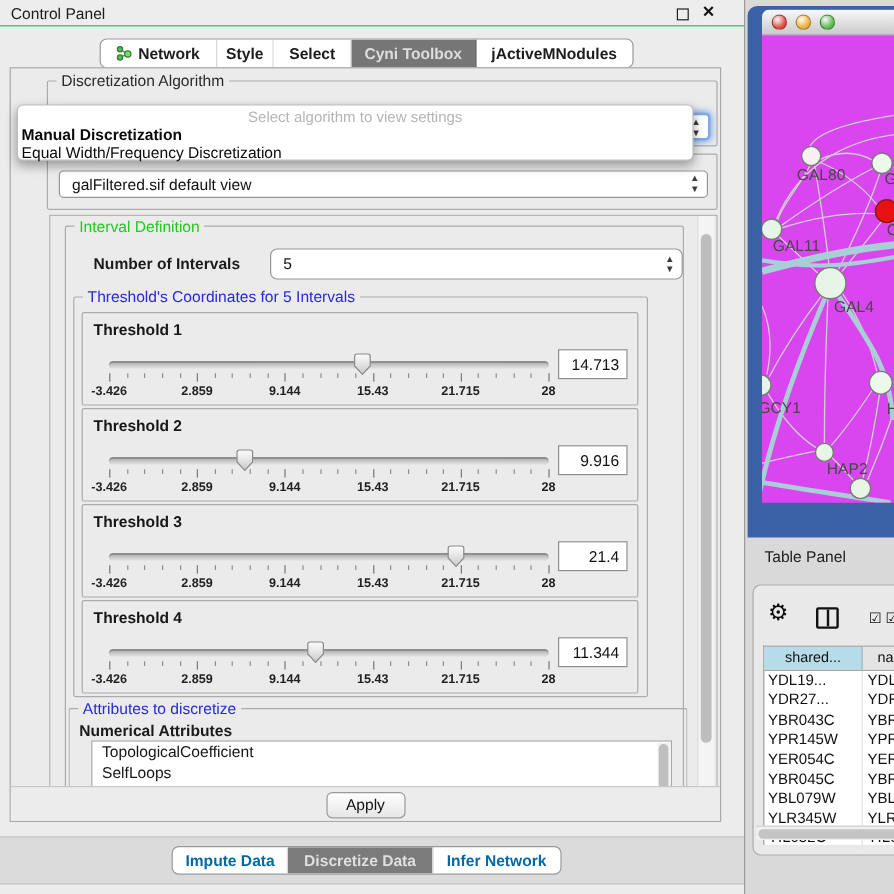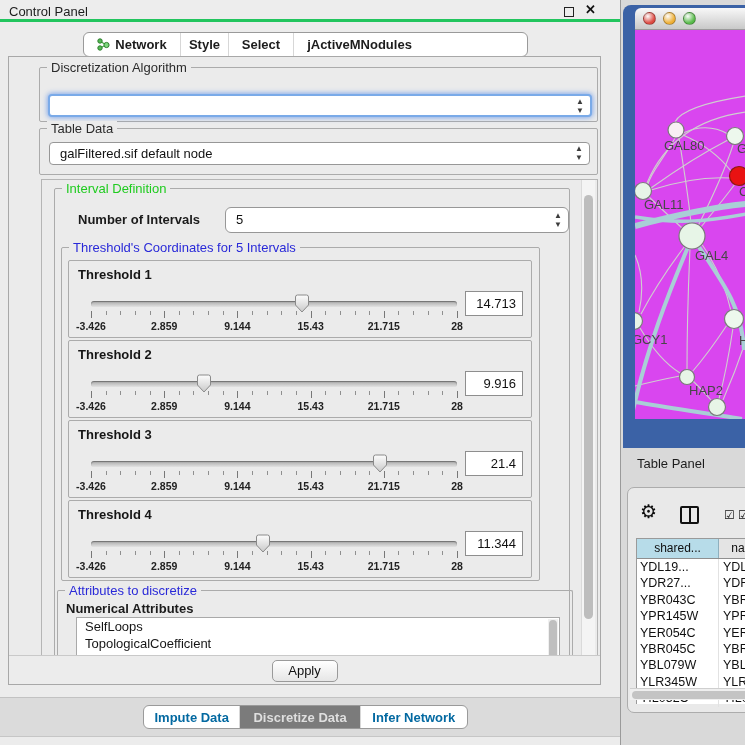--- a/index.html
+++ b/index.html
@@ -1,21 +1,21 @@
 <!DOCTYPE html>
 <html><head>
 <meta charset="utf-8">
 <style>
   * { box-sizing: border-box; margin: 0; padding: 0; }
   html,body { width:745px; height:745px; overflow:hidden; }
   body { font-family:"Liberation Sans",sans-serif; background:#DCDCDC; }
   .screen { position:relative; width:745px; height:745px; background:#ECECEC; overflow:hidden; }
 
   
-  .titlebar { position:absolute; left:0; top:0; width:620px; height:22px; background:#EDEDED; border-bottom:3px solid #22c55e; }
+  .titlebar { position:absolute; left:0; top:0; width:620px; height:22px; background:#EDEDED; border-bottom:1px solid #22c55e; }
   .titlebar .wtitle { position:absolute; left:9px; top:4px; font-size:13px; color:#1d1d1d; }
   .float-btn { position:absolute; left:564px; top:7px; width:10px; height:10px; border:1.5px solid #222; background:transparent; }
   .close-btn { position:absolute; left:585px; top:2px; font-size:13px; font-weight:bold; color:#111; }
 
   .tabbar { position:absolute; left:83px; top:32px; width:445px; height:25px; background:#FFF; border:1px solid #9a9a9a; border-radius:6px; display:flex; overflow:hidden; }
   .tab { display:flex; align-items:center; justify-content:center; gap:5px; font-size:13px; font-weight:600; color:#1c1c1c; border-right:1px solid #d7d7d7; padding:0 2px; }
   .tab:last-child { border-right:none; }
   .tab.selected { background:#767676; color:#DDDDDD; border-right:1px solid #6a6a6a; }
   .t-network{width:97px;} .t-style{width:48px;} .t-select{width:65px;} .t-cyni{width:104px;} .t-jactive{width:131px;}
 
@@ -127,38 +127,41 @@
         <circle cx="9.5" cy="7" r="2.6" fill="#7DD87D" stroke="#2E7D2E"></circle>
       </svg>
       <span>Network</span>
     </div>
     <div class="tab t-style">
         <span>Style</span>
       </div>
     <div class="tab t-select">
         <span>Select</span>
       </div>
+    <div class="tab t-cyni selected">
+        <span>Cyni Toolbox</span>
+      </div>
     <div class="tab t-jactive">
         <span>jActiveMNodules</span>
       </div>
   </div>
 
   <div class="main-panel">
 
     <div class="group" style="left:30px; top:10px; width:559px; height:55px;">
       <span class="group-title">Discretization Algorithm</span>
       <div class="combo focused" style="left:8px; top:26px; width:544px; height:23px;">
         <span class="arrows">▲<br>▼</span>
       </div>
     </div>
 
     <div class="group" style="left:30px; top:71px; width:559px; height:47px;">
       <span class="group-title">Table Data</span>
       <div class="combo" style="left:9px; top:13px; width:541px; height:23px;">
-        <span>galFiltered.sif default node</span>
+        <span>galFiltered.sif default view</span>
         <span class="arrows">▲<br>▼</span>
       </div>
     </div>
 
     <div class="scrollpane">
 
       <div class="group" style="left:12px; top:8px; width:516px; height:478px;">
         <span class="group-title green">Interval Definition</span>
 
         <div class="spin-label" style="left:23px; top:23px;">Number of Intervals</div>
@@ -359,22 +362,22 @@
           </div>
         </div>
 
         <div class="group" style="left:2px; top:401px; width:516px; height:92px; border-bottom:none;">
           <span class="group-title blue">Attributes to discretize</span>
           <div class="spin-label" style="left:8px; top:10px;">Numerical Attributes</div>
           <div class="attr-list">
             <div class="lscroll">
                 <div class="thumb"></div>
               </div>
-          <div class="list-item">SelfLoops</div>
-              <div class="list-item">TopologicalCoefficient</div>
+          <div class="list-item">TopologicalCoefficient</div>
+              <div class="list-item">SelfLoops</div>
               <div class="list-item">BetweennessCentrality</div>
             </div>
         </div>
       </div>
 
       <div class="vscroll">
         <div class="thumb" style="top:15px; height:424px;"></div>
       </div>
     </div>
 
@@ -390,20 +393,25 @@
         </div>
       <div class="btab bt-discretize selected">
           <span>Discretize Data</span>
         </div>
       <div class="btab bt-infer">
           <span>Infer Network</span>
         </div>
     </div>
   </div>
 
+  <div class="popup">
+    <div class="hint">Select algorithm to view settings</div>
+    <div class="opt1">Manual Discretization</div>
+    <div class="opt2">Equal Width/Frequency Discretization</div>
+  </div>
 
   <div class="right-col">
 
     <div class="net-window">
       <div class="mac-titlebar">
         <span class="tl" style="left: 8px; background: radial-gradient(circle at 35% 30%, rgba(255, 255, 255, 0.85), rgb(221, 74, 66) 65%);"></span>
         <span class="tl" style="left: 28px; background: radial-gradient(circle at 35% 30%, rgba(255, 255, 255, 0.85), rgb(238, 175, 53) 65%);"></span>
         <span class="tl" style="left: 48px; background: radial-gradient(circle at 35% 30%, rgba(255, 255, 255, 0.85), rgb(88, 187, 74) 65%);"></span>
       </div>
       <div class="net-canvas">

